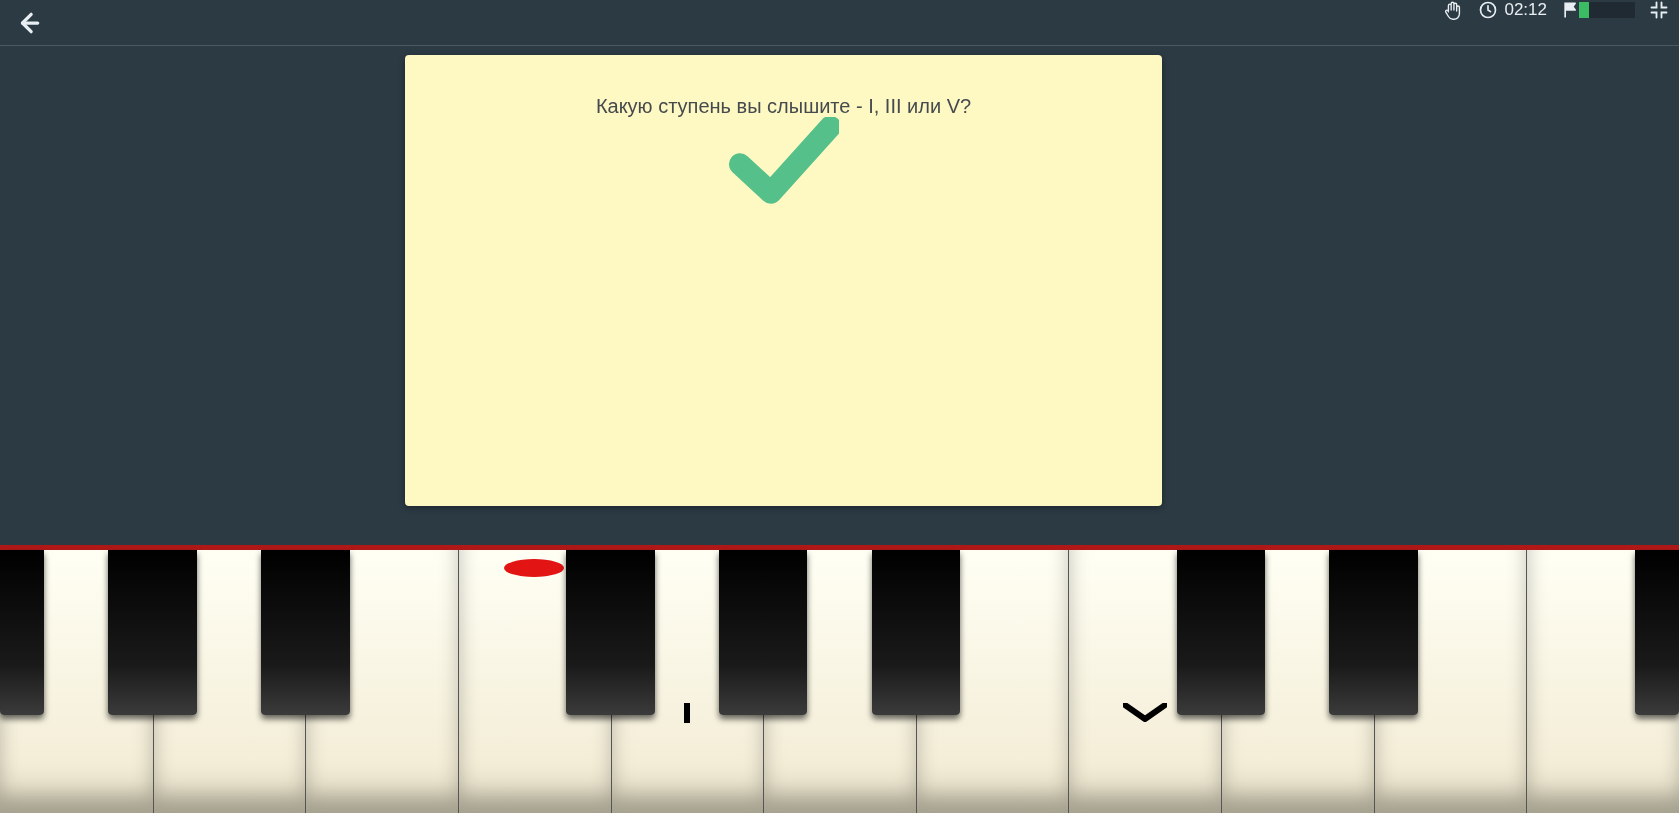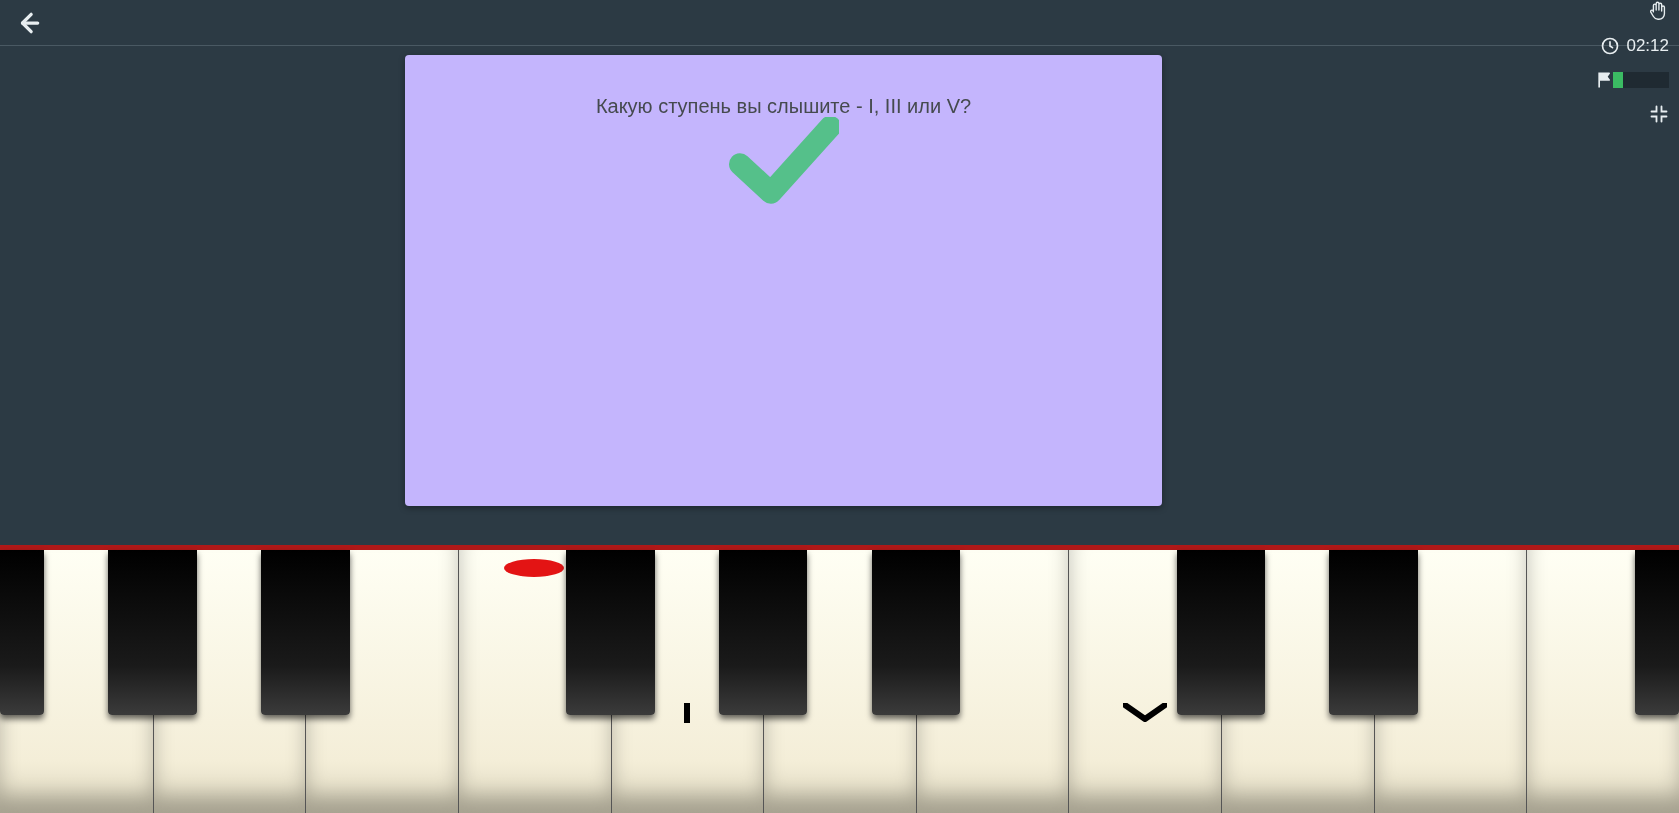--- a/index.html
+++ b/index.html
@@ -18,44 +18,43 @@
     position: absolute;
     left: 16px; top: 10px;
     width: 26px; height: 26px;
     cursor: pointer;
   }
   .top-right {
     position: absolute;
     right: 10px; top: 0;
     height: 45px;
     display: flex;
-    align-items: flex-end;
+    align-items: flex-start;
     gap: 14px;
     color: #e8eef1;
     font-size: 17px;
-    flex-direction: column;
   }
   .icon-wrap { display:flex; align-items:center; cursor:pointer; }
   .timer-group { display:flex; align-items:center; gap:6px; }
   .progress-group { display:flex; align-items:center; gap:0; }
   .progress-bar {
     width: 56px; height: 16px;
     background: #1f2a32;
     position: relative;
     margin-left: -2px;
   }
   .progress-fill {
     position:absolute; left:0; top:0; bottom:0;
     background:#3bbb63;
   }
   .card {
     position: absolute;
     left: 405px; top: 55px;
     width: 757px; height: 451px;
-    background: #c4b5fd;
+    background: #fef9c3;
     border-radius: 4px;
     box-shadow: 0 2px 6px rgba(0,0,0,0.35);
   }
   .question {
     position:absolute;
     top: 40px; left:0; right:0;
     text-align:center;
     color:#454a4e;
     font-size: 20px;
   }

